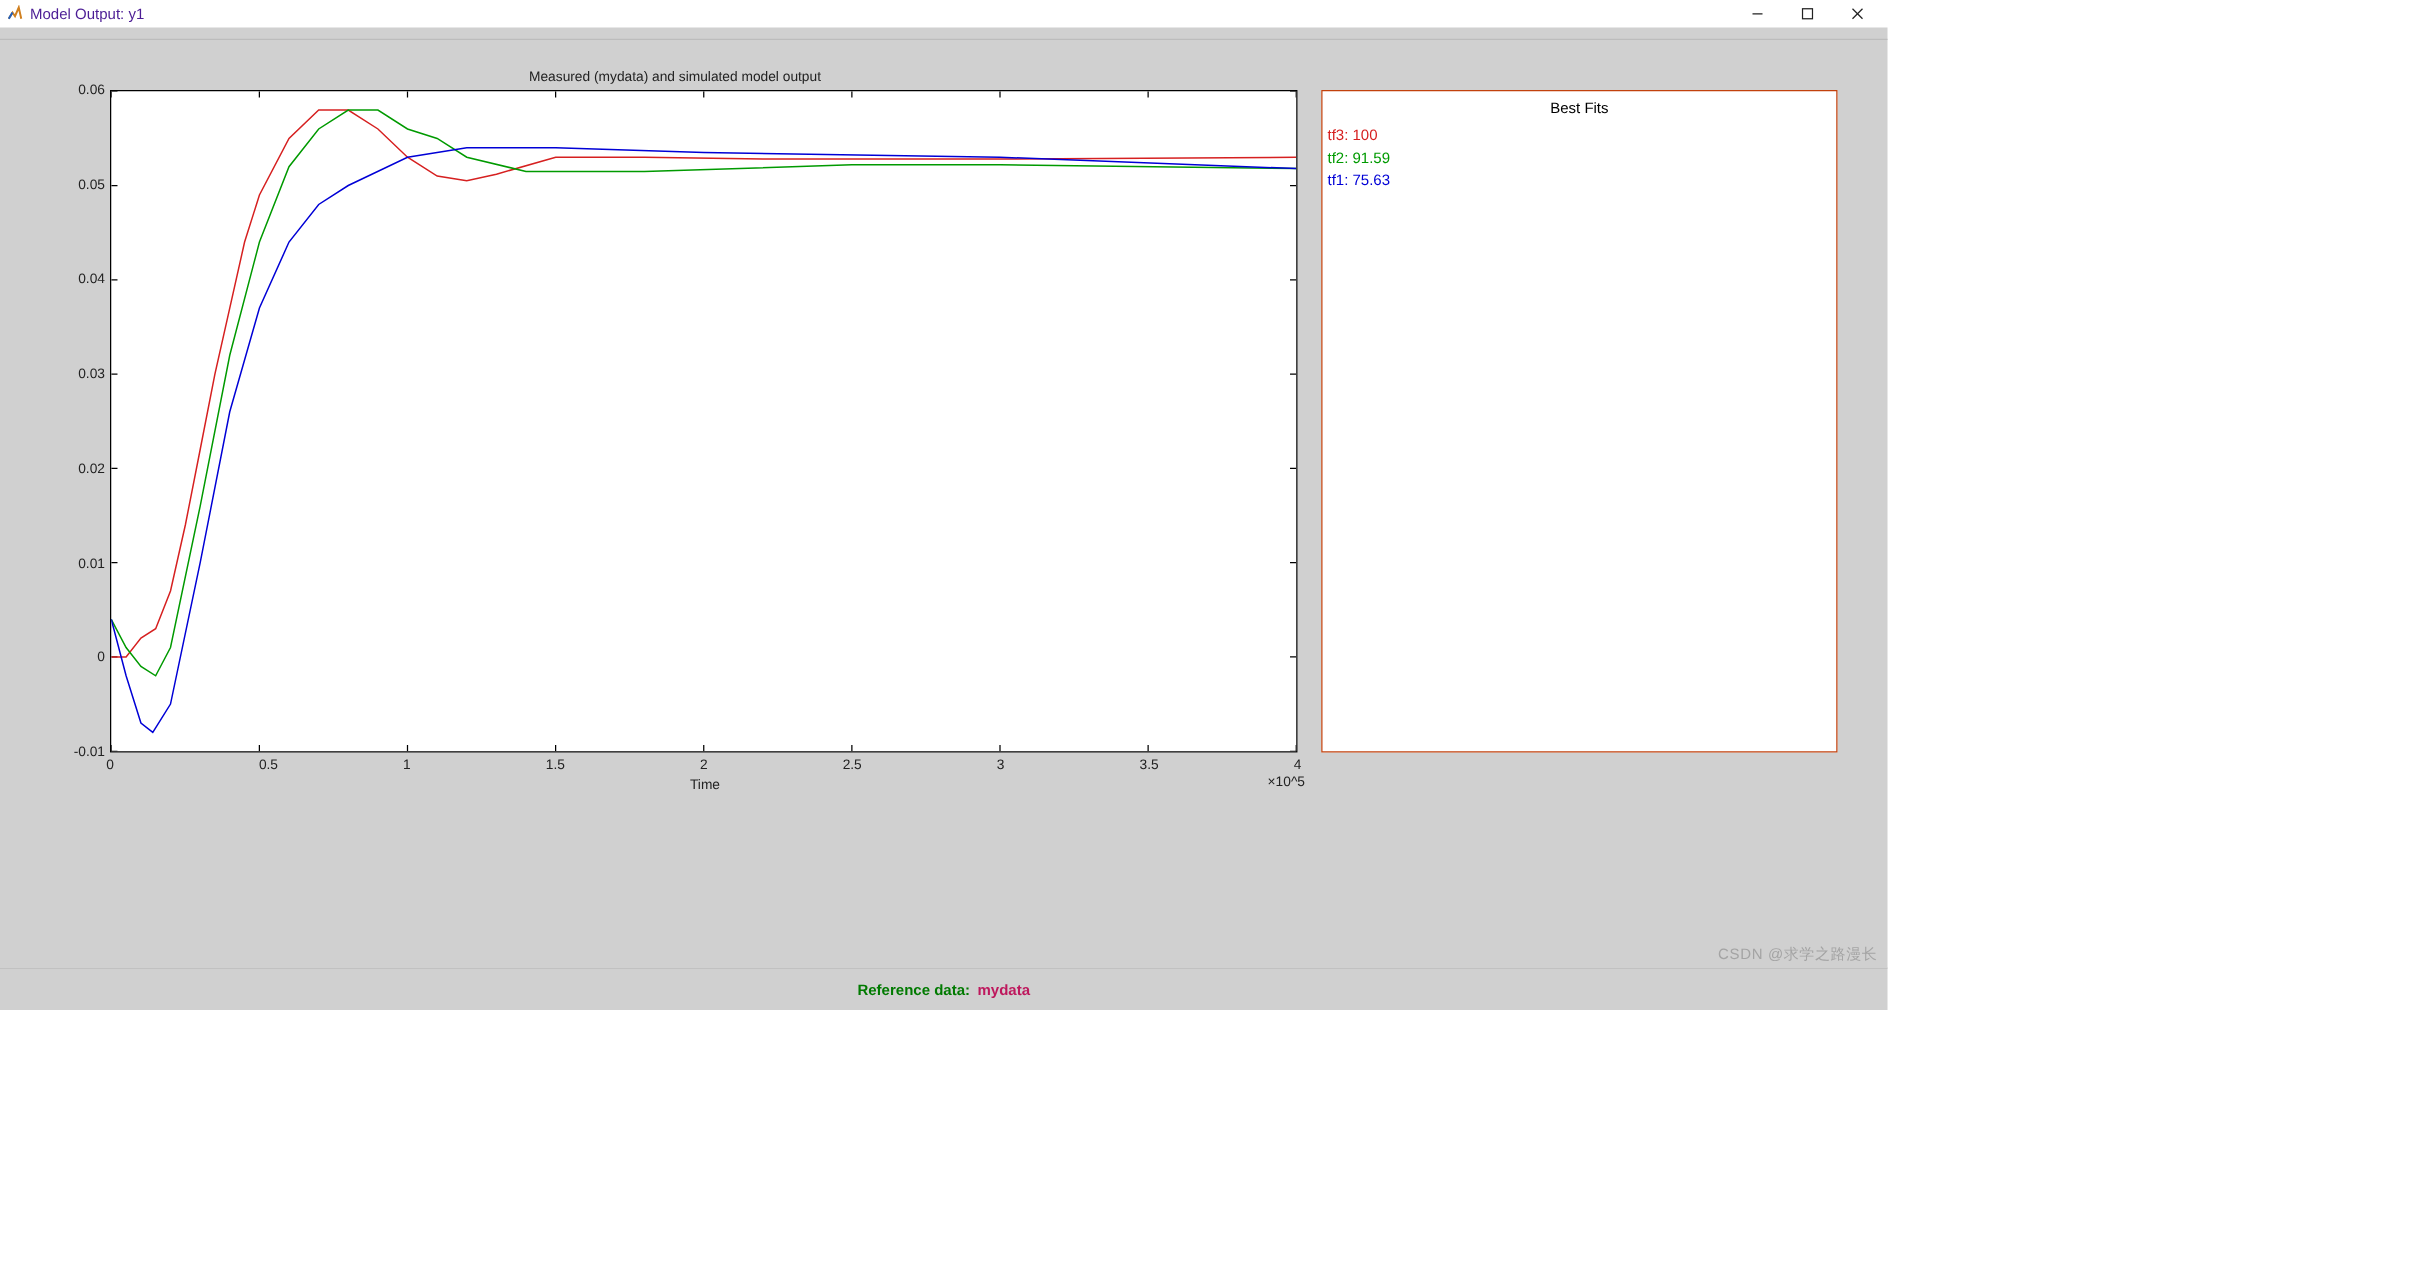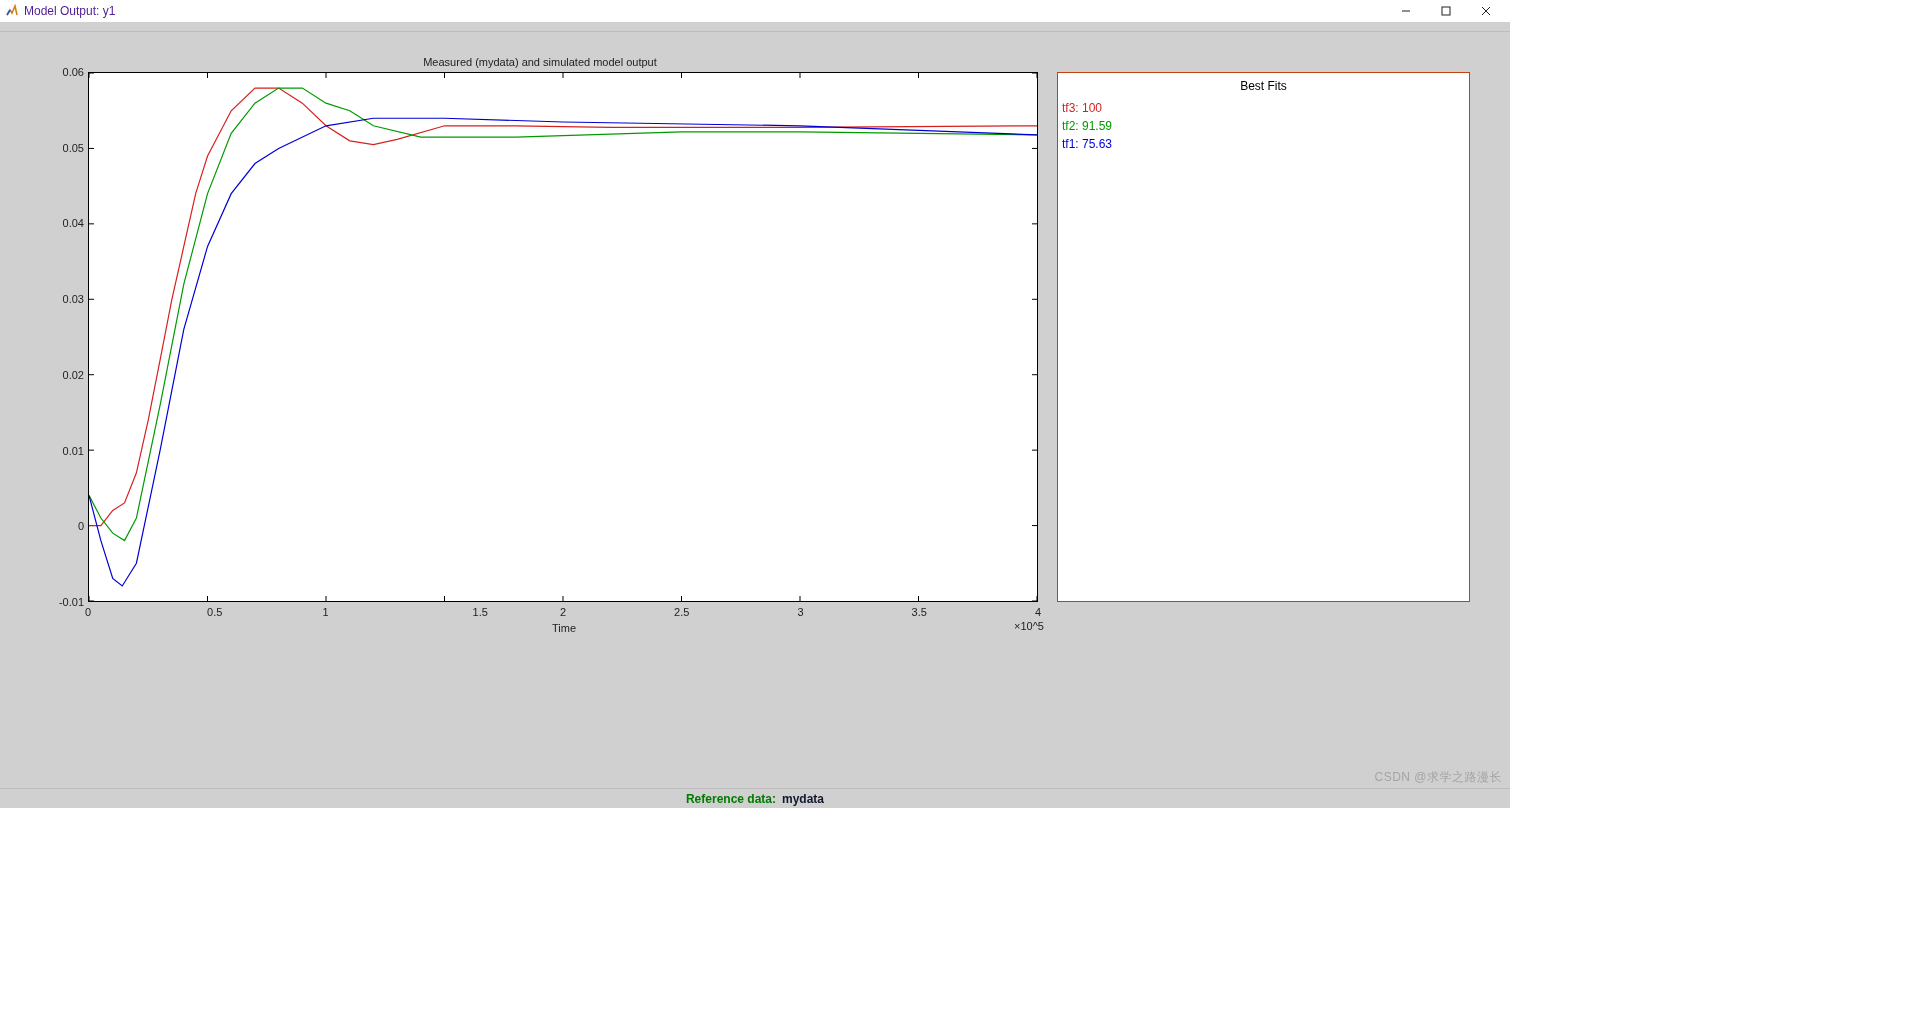--- a/index.html
+++ b/index.html
@@ -145,29 +145,29 @@
   .legend-item {
     font-size: 12px;
     line-height: 18px;
     padding-left: 0;
   }
   .fit-red   { color: #d62020; }
   .fit-green { color: #009a00; }
   .fit-blue  { color: #0000d6; }
 
   .statusbar {
-    height: 20px;
+    height: 34px;
     background: #d0d0d0;
     border-top: 1px solid #bcbcbc;
     display: flex;
     align-items: center;
     justify-content: center;
   }
   .statusbar .ref-label { color: #007a00; font-weight: bold; font-size: 12px; }
-  .statusbar .ref-val { font-weight: bold; font-size: 12px; color: #0f172a; margin-left: 6px; }
+  .statusbar .ref-val { font-weight: bold; font-size: 12px; color: #be185d; margin-left: 6px; }
 
   .watermark {
     position: absolute;
     right: 8px;
     bottom: 2px;
     font-size: 12px;
     color: rgba(128,128,128,0.55);
     letter-spacing: 0.5px;
   }
 
@@ -265,21 +265,21 @@
           <div class="y-tick" style="top: 454.286px;">0</div>
           <div class="y-tick" style="top: 378.571px;">0.01</div>
           <div class="y-tick" style="top: 302.857px;">0.02</div>
           <div class="y-tick" style="top: 227.143px;">0.03</div>
           <div class="y-tick" style="top: 151.429px;">0.04</div>
           <div class="y-tick" style="top: 75.7143px;">0.05</div>
           <div class="y-tick" style="top: 0px;">0.06</div>
           <div class="x-tick" style="left: 48px;">0</div>
           <div class="x-tick" style="left: 166.75px; padding-left: 16px;">0.5</div>
           <div class="x-tick" style="left: 285.5px;">1</div>
-          <div class="x-tick" style="left: 404.25px; margin-left: 36px;">1.5</div>
+          <div class="x-tick" style="left: 404.25px;">1.5</div>
           <div class="x-tick" style="left: 523px;">2</div>
           <div class="x-tick" style="left: 641.75px;">2.5</div>
           <div class="x-tick" style="left: 760.5px;">3</div>
           <div class="x-tick" style="left: 879.25px;">3.5</div>
           <div class="x-tick" style="left: 998px;">4</div>
         </div>
 
       <div class="legend-panel">
         <div class="legend-box">
           <div class="legend-title">Best Fits</div>

